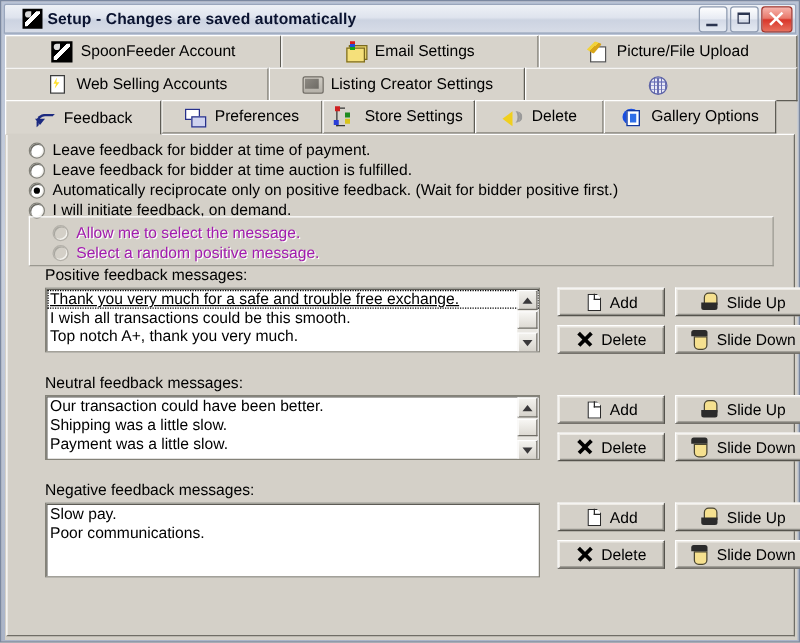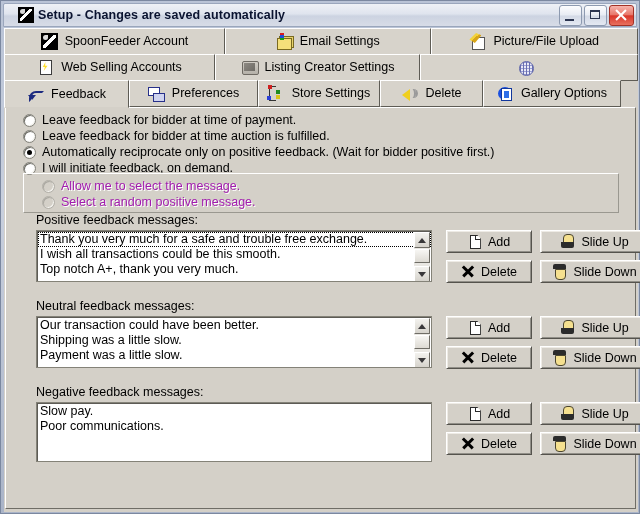--- a/index.html
+++ b/index.html
@@ -356,20 +356,21 @@
     height: 15px;
     padding-left: 2px;
     white-space: nowrap;
     overflow: hidden;
     box-sizing: border-box;
     cursor: default;
   }
   .lb-item.focused {
     outline: 1px dotted #000;
     outline-offset: -1px;
+    text-decoration: underline;
   }
   .scrollbar {
     position: absolute;
     right: 1px; top: 1px;
     width: 16px;
     background: #e9e7e2;
     display: flex;
     flex-direction: column;
     justify-content: space-between;
   }

